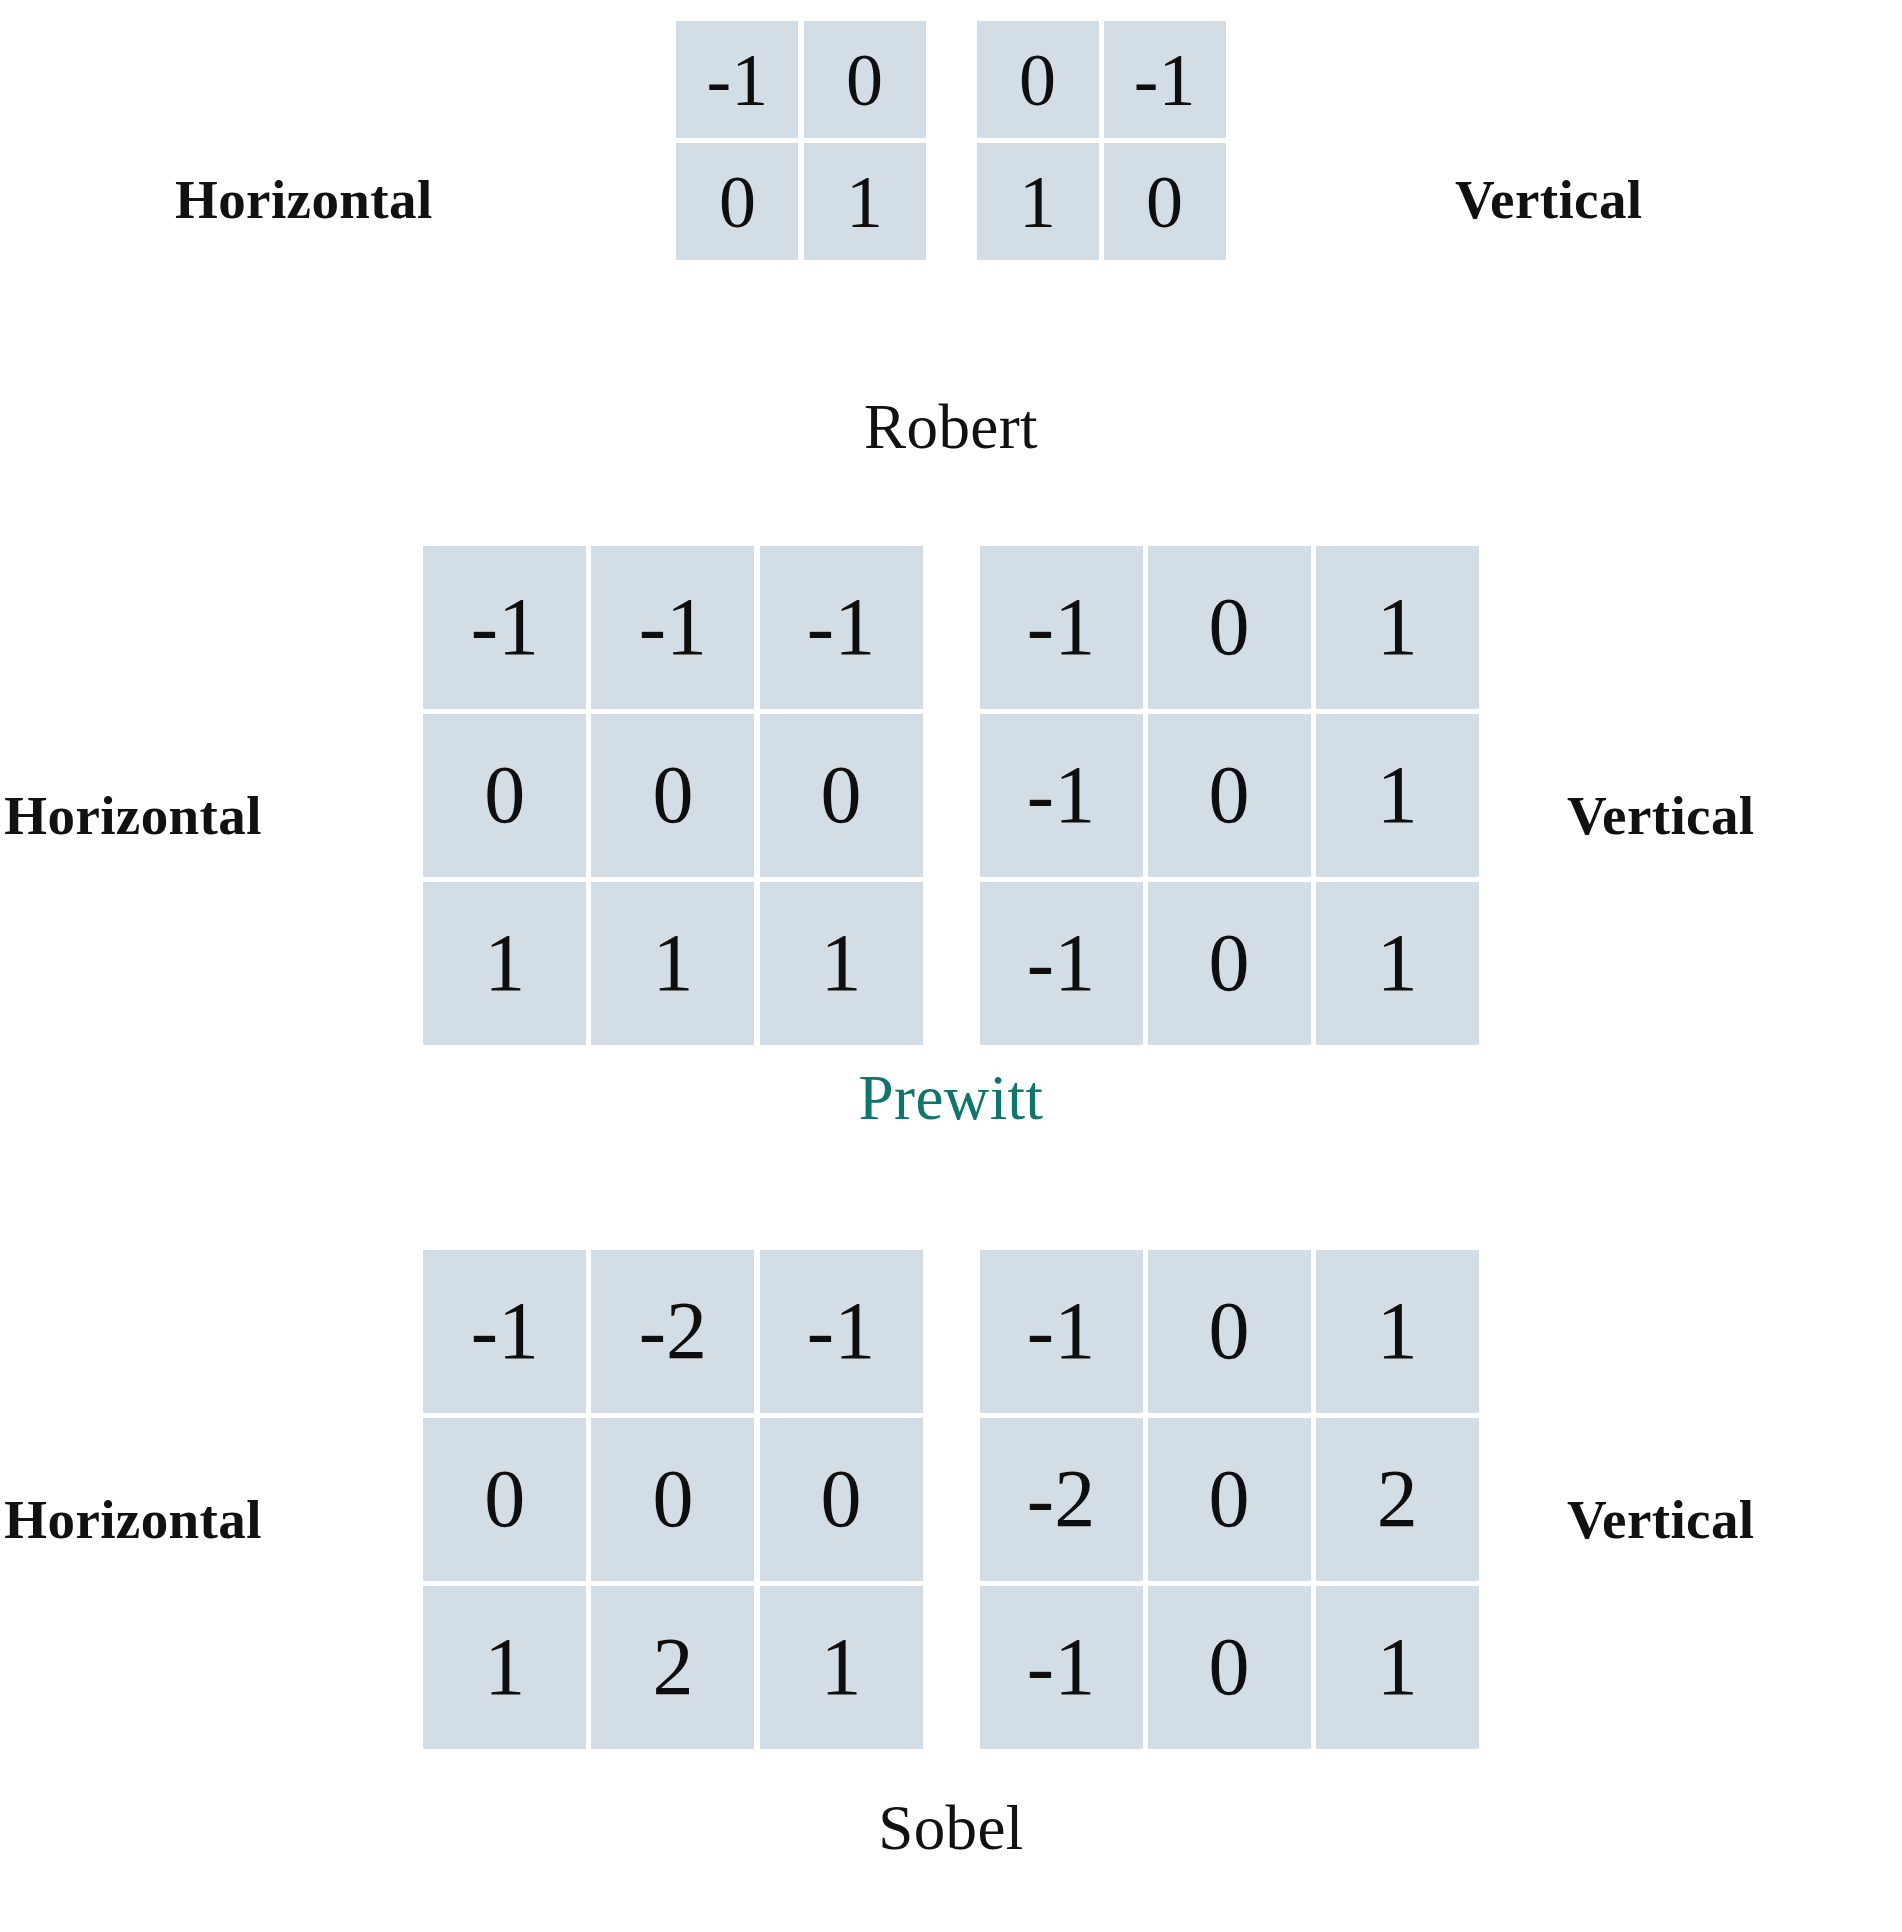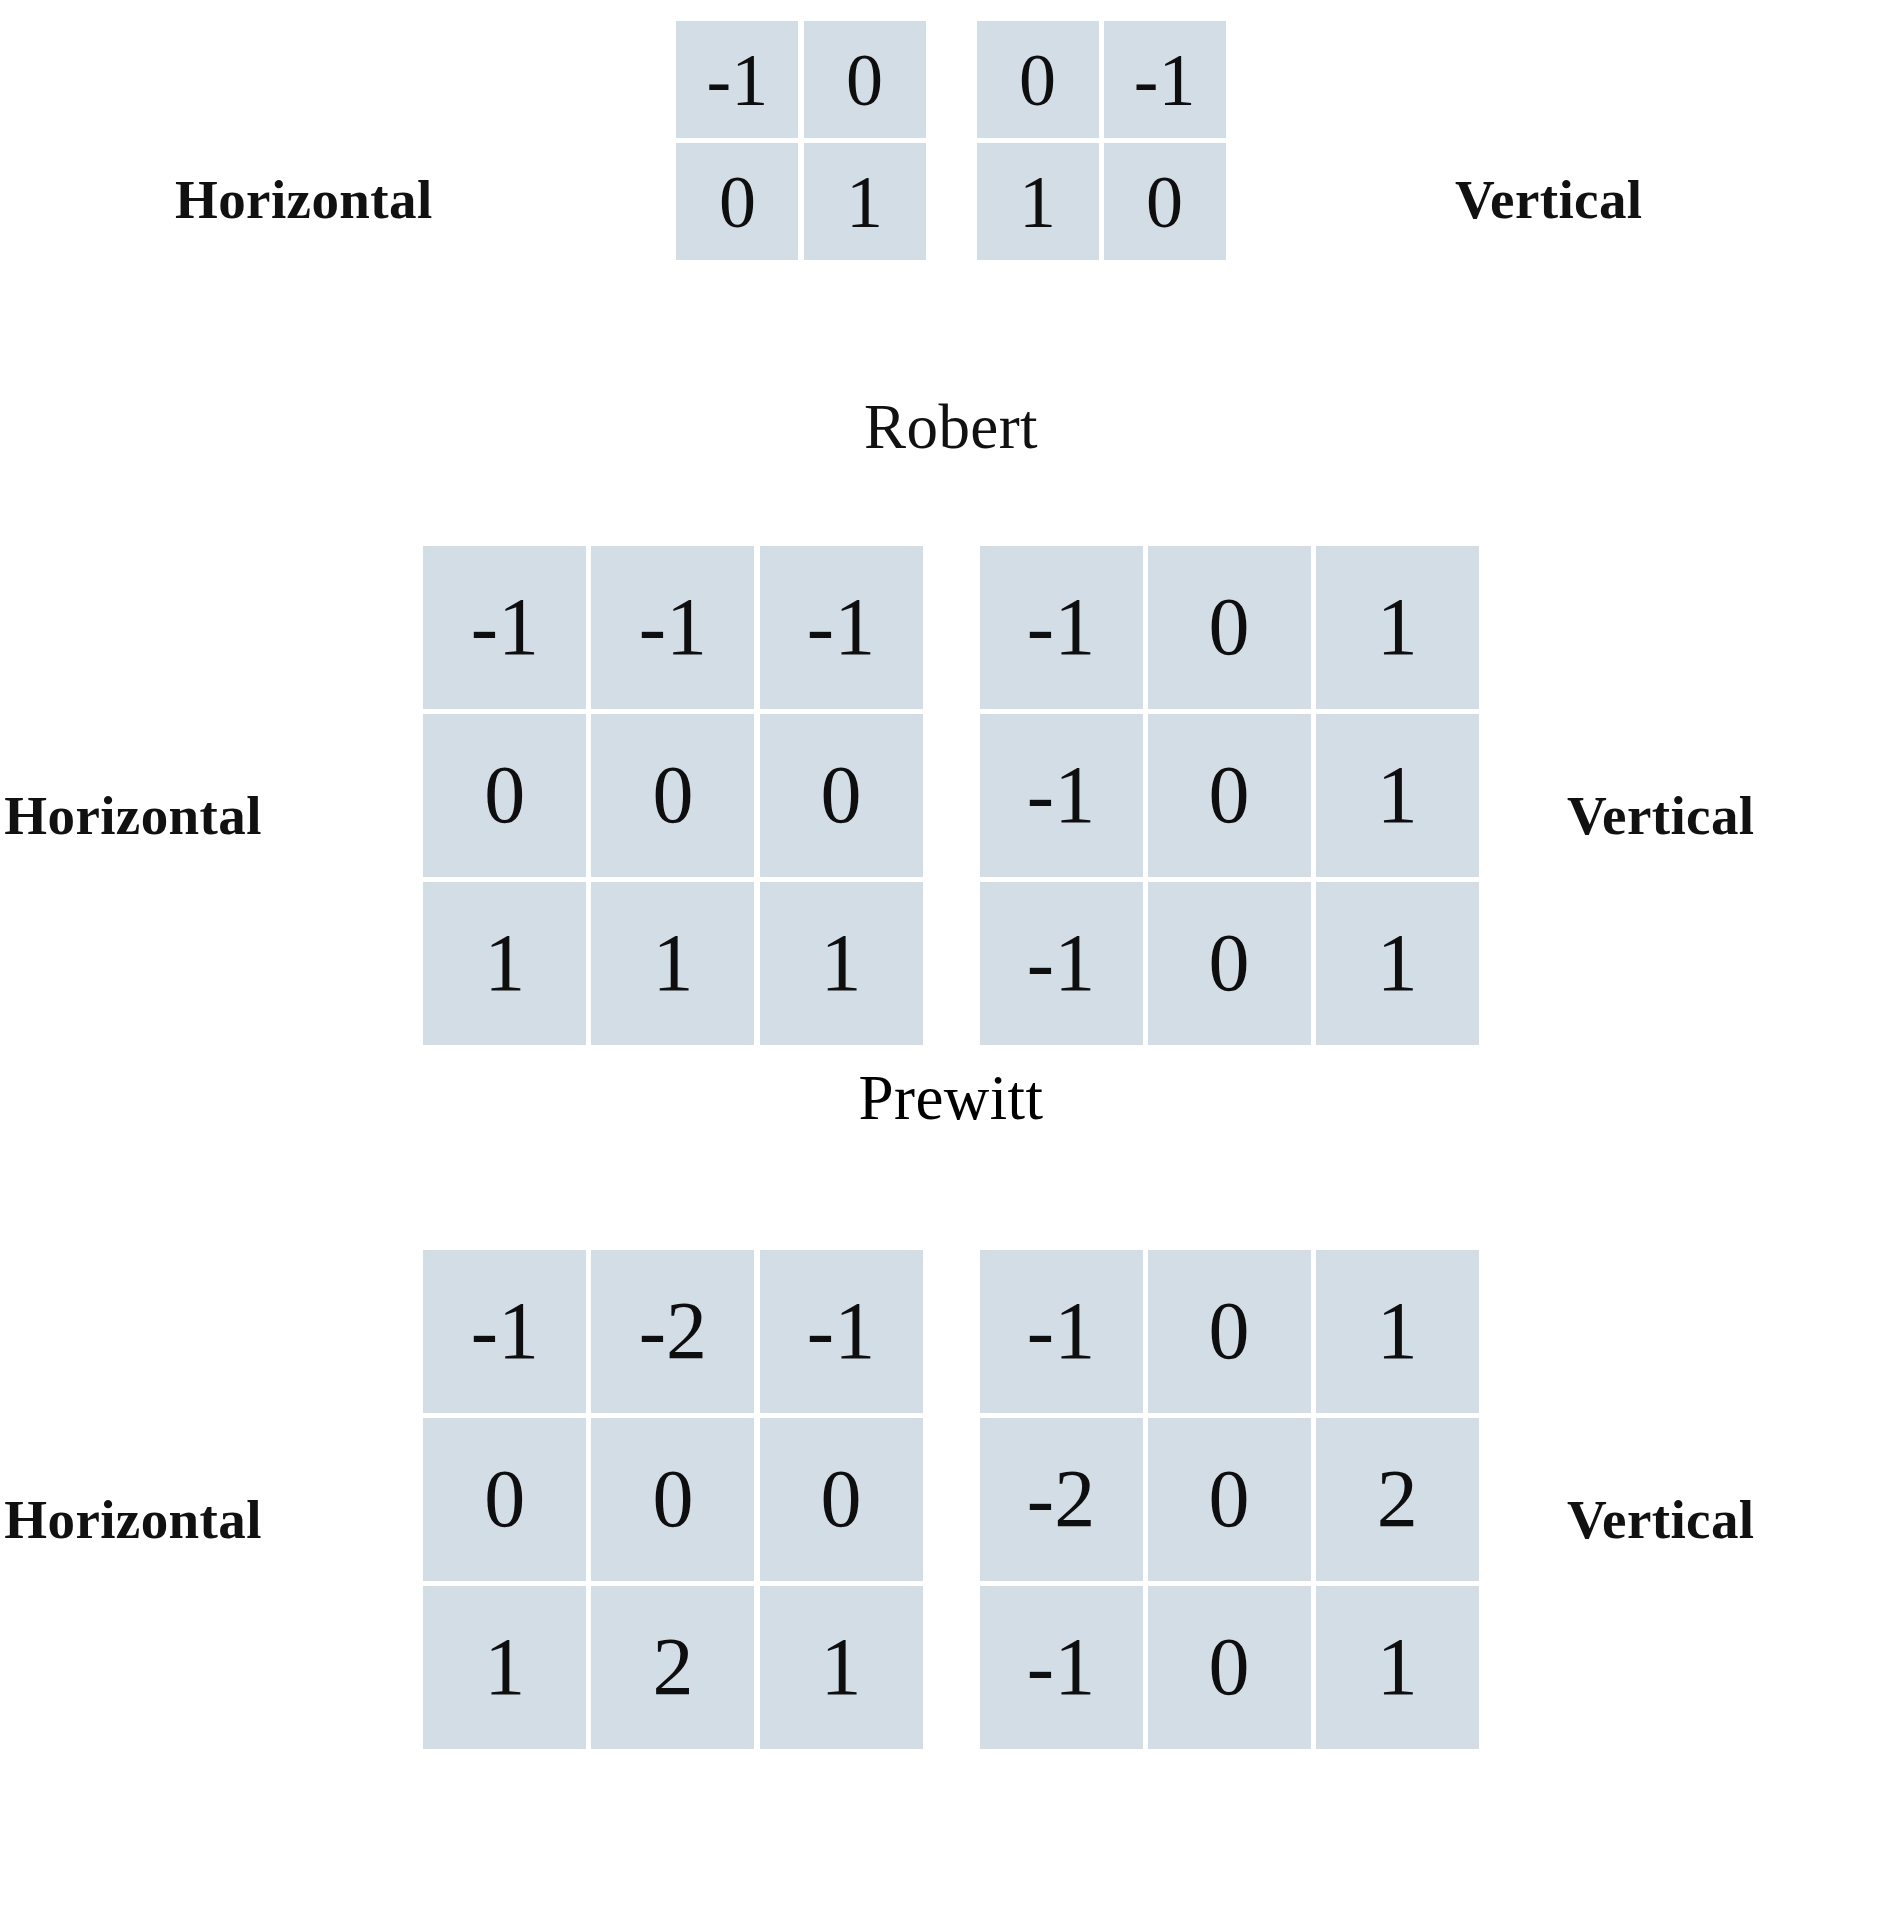--- a/index.html
+++ b/index.html
@@ -150,21 +150,21 @@
           <div class="matrix-cell" style="background: rgb(211, 221, 230);">0</div>
           <div class="matrix-cell" style="background: rgb(211, 221, 230);">1</div>
           <div class="matrix-cell" style="background: rgb(211, 221, 230);">-1</div>
           <div class="matrix-cell" style="background: rgb(211, 221, 230);">0</div>
           <div class="matrix-cell" style="background: rgb(211, 221, 230);">1</div>
         </div>
     </div>
 
     <div class="side-label right" style="left: 1567px; top: 248px; color: rgb(17, 17, 17);">Vertical</div>
 
-    <div class="operator-caption" style="top: 526px; color: #000000;">Prewitt</div>
+    <div class="operator-caption" style="top: 526px; color: #0f766e;">Prewitt</div>
   </div>
 
   <div class="operator-group" style="top:1243px;height:651px;">
 
     <div class="side-label left" style="left: 4.3px; top: 248px; color: rgb(17, 17, 17);">Horizontal</div>
 
     <div class="kernels-row" style="top:6.8px;">
       <div class="matrix cols-3 grid3-matrix">
           <div class="matrix-cell" style="background: rgb(211, 221, 230);">-1</div>
           <div class="matrix-cell" style="background: rgb(211, 221, 230);">-2</div>
@@ -185,16 +185,17 @@
           <div class="matrix-cell" style="background: rgb(211, 221, 230);">0</div>
           <div class="matrix-cell" style="background: rgb(211, 221, 230);">2</div>
           <div class="matrix-cell" style="background: rgb(211, 221, 230);">-1</div>
           <div class="matrix-cell" style="background: rgb(211, 221, 230);">0</div>
           <div class="matrix-cell" style="background: rgb(211, 221, 230);">1</div>
         </div>
     </div>
 
     <div class="side-label right" style="left: 1567px; top: 248px; color: rgb(17, 17, 17);">Vertical</div>
 
+    <div class="operator-caption" style="top: 552px; color: rgb(17, 17, 17);">Sobel</div>
   </div>
 
 </div>
 
 
 </body></html>

